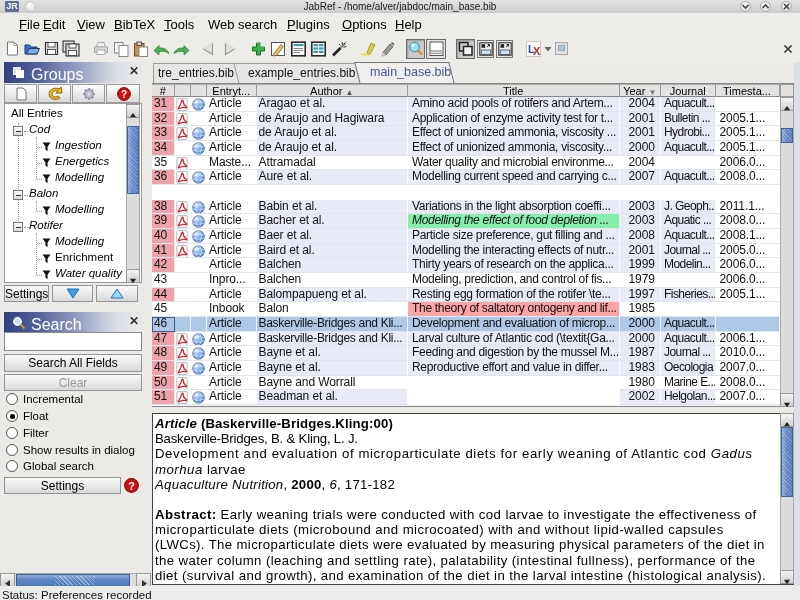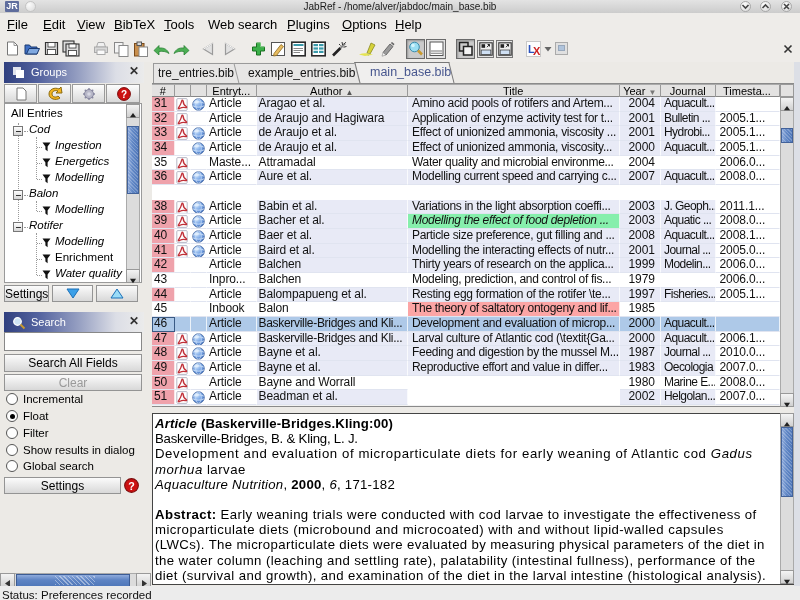--- a/index.html
+++ b/index.html
@@ -24,21 +24,21 @@
 #menubar span { position:absolute; top:4px; font-size:13px; color:#000; }
 #menubar u { text-decoration:underline; }
 
 
 #toolbar { left:0; top:36px; width:800px; height:26px; background:#eeece9; }
 #toolbar svg { position:absolute; }
 
 
 .paneheader { left:4px; width:140px; height:21px;
   background:linear-gradient(90deg,#30407f 0%, #54639f 25%, #9aa3c4 55%, #dcdee6 80%, #ebebeb 100%); }
-.paneheader .ttl { position:absolute; left:27px; top:4px; color:#fff; font-size:11px; }
+.paneheader .ttl { position:absolute; left:27px; top:4px; color:#fff; font-size:16px; }
 .paneheader .closex { position:absolute; right:5px; top:2px; color:#333; font-size:12px; font-weight:bold; }
 .gbtn { position:absolute; top:0; height:19px; background:linear-gradient(#fdfdfd,#d9d9d9); border:1px solid #9a9a9a; }
 
 #tree { left:4px; top:103px; width:138px; height:180px; background:#fff; border:1px solid #9a9a9a; font-size:11.5px; }
 #tree .row { position:absolute; white-space:nowrap; color:#000; }
 .dyn { font-style:italic; }
 
 .sb-v { background:#dcdcdc; border:1px solid #aaa; }
 .sb-btn { background:linear-gradient(#f4f4f4,#d0d0d0); border:1px solid #999; text-align:center; color:#222; }
 .sb-thumb { border:1px solid #42629a;
@@ -97,21 +97,21 @@
       <path d="M1.5 6 L4.5 3 L7.5 6" fill="none" stroke="#444" stroke-width="1.6"></path>
     </svg>
   </div>
 <div class="abs winbtn" style="left:781px;">
     <svg width="9" height="9" viewBox="0 0 9 9">
       <path d="M2 2 L7 7 M7 2 L2 7" fill="none" stroke="#444" stroke-width="1.6"></path>
     </svg>
   </div>
 
 <div class="abs" id="menubar">
-  <span style="left:7px;"><u>F</u>ile</span>
+  <span style="left:19px;"><u>F</u>ile</span>
   <span style="left:43px;"><u>E</u>dit</span>
   <span style="left:77px;"><u>V</u>iew</span>
   <span style="left:114px;"><u>B</u>ibTeX</span>
   <span style="left:164px;"><u>T</u>ools</span>
   <span style="left:208px;">Web search</span>
   <span style="left:287px;"><u>P</u>lugins</span>
   <span style="left:342px;"><u>O</u>ptions</span>
   <span style="left:395px;"><u>H</u>elp</span>
 </div>
 

